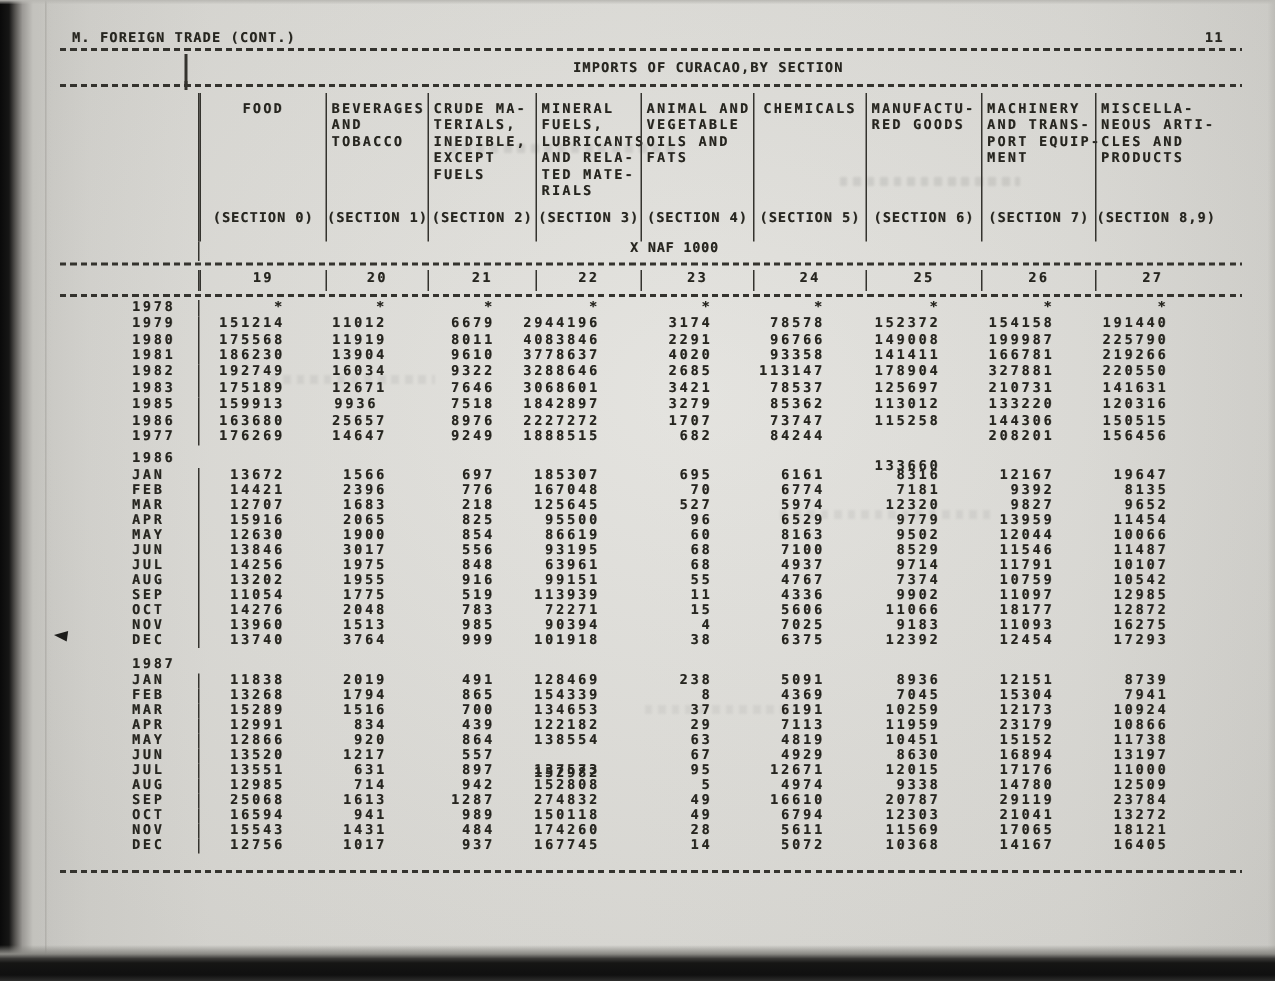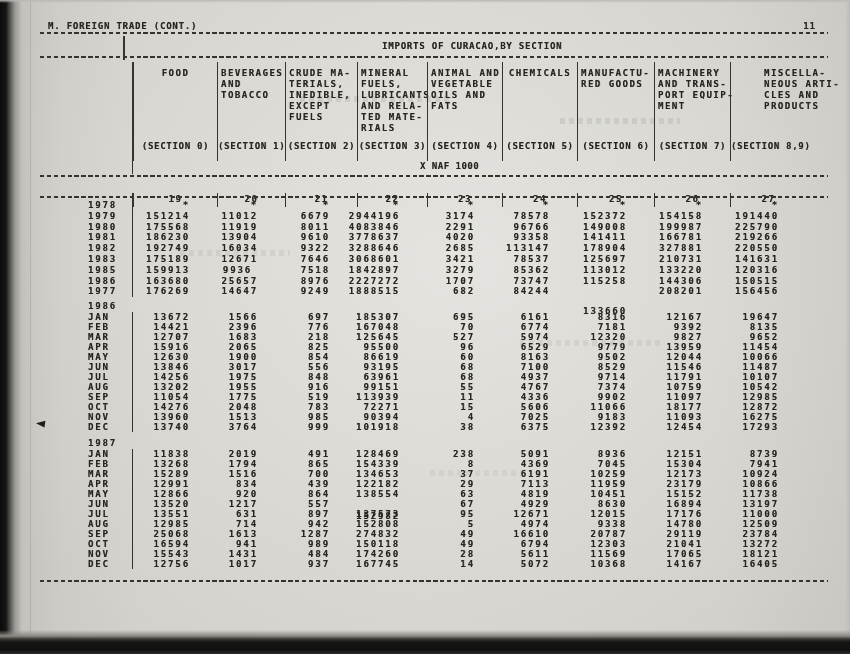--- a/index.html
+++ b/index.html
@@ -41,21 +41,21 @@
   
   .hrow{display:flex;width:766px;}
   #headerBlock{position:absolute;top:62px;left:0;width:766px;}
   .stub{width:93px;box-sizing:border-box;flex:none;}
   .stub.bord{border-right:1.5px solid #34332e;}
   .hcell{box-sizing:border-box;flex:none;border-left:1.5px solid #34332e;overflow:visible;}
   .hline{font-size:9px;letter-spacing:1.5px;line-height:11px;white-space:nowrap;padding-left:3px;}
   .hcell.center .hline{text-align:center;padding-left:0;}
   .sec{font-size:9px;letter-spacing:.7px;line-height:12px;white-space:nowrap;text-align:center;}
   .unitlbl{position:absolute;top:161px;left:380px;font-size:9px;letter-spacing:.5px;white-space:nowrap;}
-  #numbersRow{position:absolute;top:180px;left:0;width:766px;display:flex;height:14px;margin-top:13px;}
+  #numbersRow{position:absolute;top:180px;left:0;width:766px;display:flex;height:14px;}
   .numcell{box-sizing:border-box;flex:none;border-left:1.5px solid #34332e;text-align:center;font-size:9px;letter-spacing:1.5px;line-height:13px;}
   
   #tableBody{position:absolute;top:200px;left:0;width:766px;}
   .drow{display:flex;width:766px;}
   .drow .lab{width:93px;box-sizing:border-box;flex:none;padding-left:48px;font-size:9px;letter-spacing:1.8px;border-right:1.5px solid #34332e;}
   .hdrow{width:766px;}
   .hdrow .lab2{padding-left:48px;font-size:9px;letter-spacing:1.8px;}
   .vcell{box-sizing:border-box;flex:none;text-align:right;direction:rtl;padding-right:27px;font-size:9px;letter-spacing:1.9px;white-space:nowrap;overflow:visible;}
   .sp{width:766px;}
 </style>
@@ -128,21 +128,21 @@
           <div class="hcell" style="width: 77px; height: 78px; padding-top: 6px;">
             <div class="hline">MANUFACTU-</div>
             <div class="hline">RED GOODS</div>
           </div>
           <div class="hcell" style="width: 76px; height: 78px; padding-top: 6px;">
             <div class="hline">MACHINERY</div>
             <div class="hline">AND TRANS-</div>
             <div class="hline">PORT EQUIP-</div>
             <div class="hline">MENT</div>
           </div>
-          <div class="hcell" style="width: 76px; height: 78px; padding-top: 6px; padding-left: 30px;">
+          <div class="hcell" style="width: 76px; height: 78px; padding-top: 6px;">
             <div class="hline">MISCELLA-</div>
             <div class="hline">NEOUS ARTI-</div>
             <div class="hline">CLES AND</div>
             <div class="hline">PRODUCTS</div>
           </div>
         </div>
         <div class="hrow">
           <div class="stub bord"></div>
           <div class="hcell" style="width: 84px; height: 12px;">
             <div class="sec">(SECTION 0)</div>

